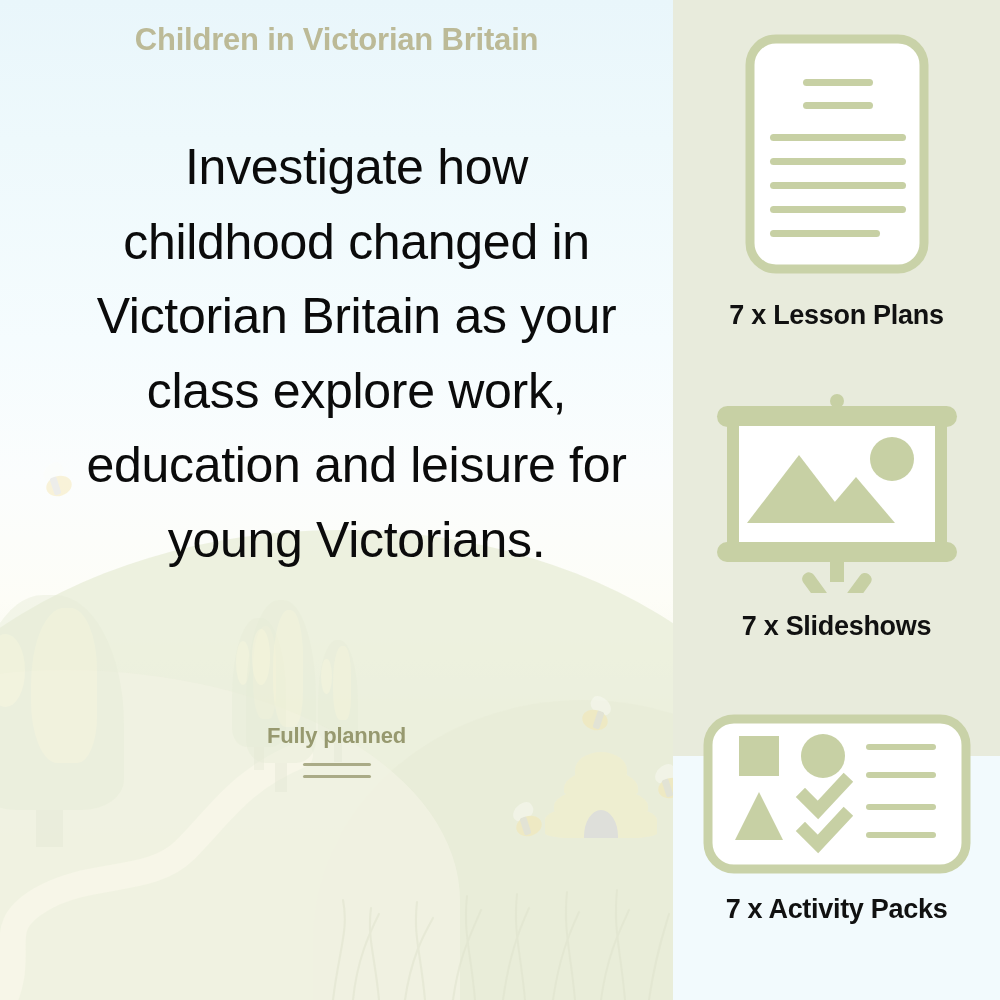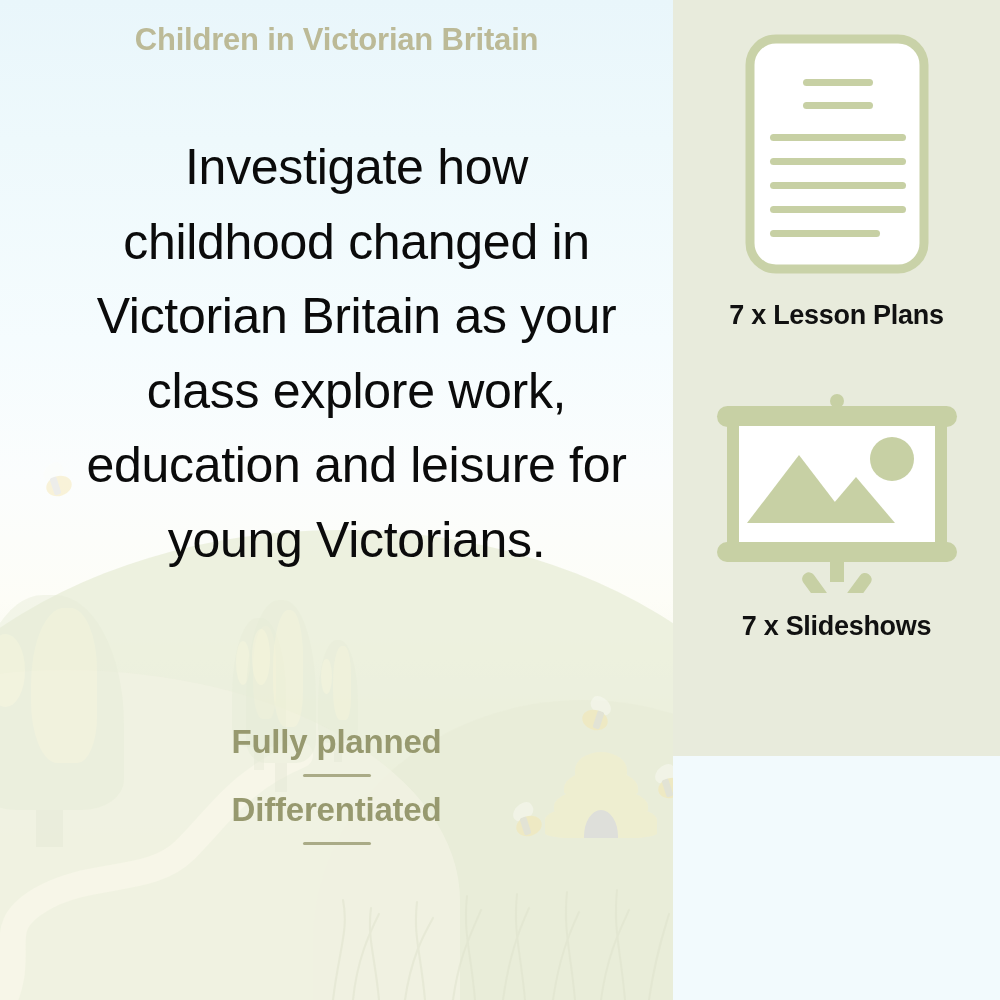--- a/index.html
+++ b/index.html
@@ -217,21 +217,21 @@
 
   .features {
     position: absolute;
     left: 0;
     right: 0;
     top: 718px;
     text-align: center;
     color: #97996f;
   }
   .feature-item {
-    font-size: 33px;
+    font-size: 22px;
     font-weight: bold;
     letter-spacing: -.2px;
     line-height: 1;
     padding: 7px 13px;
   }
   .feature-divider {
     width: 68px;
     height: 3px;
     background: #9d9f77;
     margin: 9px auto;
@@ -358,21 +358,20 @@
     </div>
 
     <div class="left-content">
       <div class="page-title">Children in Victorian Britain</div>
 
       <div class="headline">Investigate how childhood changed in Victorian Britain as your class explore work, education and leisure for young Victorians.</div>
 
       <div class="features">
         <div class="feature-item">Fully planned</div>
         <div class="feature-divider"></div>
-        <div class="feature-item">Differentiated</div>
         <div class="feature-divider"></div>
       </div>
     </div>
   </div>
 
   <div class="right-panel">
 
     <div class="deliverable d-lessons">
       <span class="icon-wrap">
         <svg width="184" height="240" viewBox="0 0 184 240">
@@ -412,15 +411,41 @@
           <rect x="16" y="149" width="240" height="20" rx="10" fill="#c7d0a4"></rect>
 
           <rect x="129" y="167" width="14" height="22" fill="#c7d0a4"></rect>
           <rect x="107" y="178" width="13" height="33" rx="6" fill="#c7d0a4" transform="rotate(-36 113 194)"></rect>
           <rect x="152" y="178" width="13" height="33" rx="6" fill="#c7d0a4" transform="rotate(36 158 194)"></rect>
         </svg>
       </span>
       <div class="deliverable-label">7 x Slideshows</div>
     </div>
 
+    <div class="deliverable d-activity">
+      <span class="icon-wrap">
+        <svg width="268" height="160" viewBox="0 0 268 160">
+          <rect x="5" y="5" width="258" height="150" rx="26" ry="26" fill="#ffffff" stroke="#c9d2a8" stroke-width="9"></rect>
+          <g fill="#c7d0a4">
+
+            <rect x="36" y="22" width="40" height="40"></rect>
+
+            <polygon points="56,78 80,126 32,126"></polygon>
+
+            <circle cx="120" cy="42" r="22"></circle>
+
+            <rect x="163" y="30" width="70" height="6" rx="3"></rect>
+            <rect x="163" y="58" width="70" height="6" rx="3"></rect>
+            <rect x="163" y="90" width="70" height="6" rx="3"></rect>
+            <rect x="163" y="118" width="70" height="6" rx="3"></rect>
+          </g>
+
+          <g fill="none" stroke="#c7d0a4" stroke-width="13" stroke-linecap="square">
+            <polyline points="102,83 115,96 141,68"></polyline>
+            <polyline points="102,117 115,130 141,102"></polyline>
+          </g>
+        </svg>
+      </span>
+      <div class="deliverable-label">7 x Activity Packs</div>
+    </div>
 
   </div>
 </div>
 
 </body></html>

